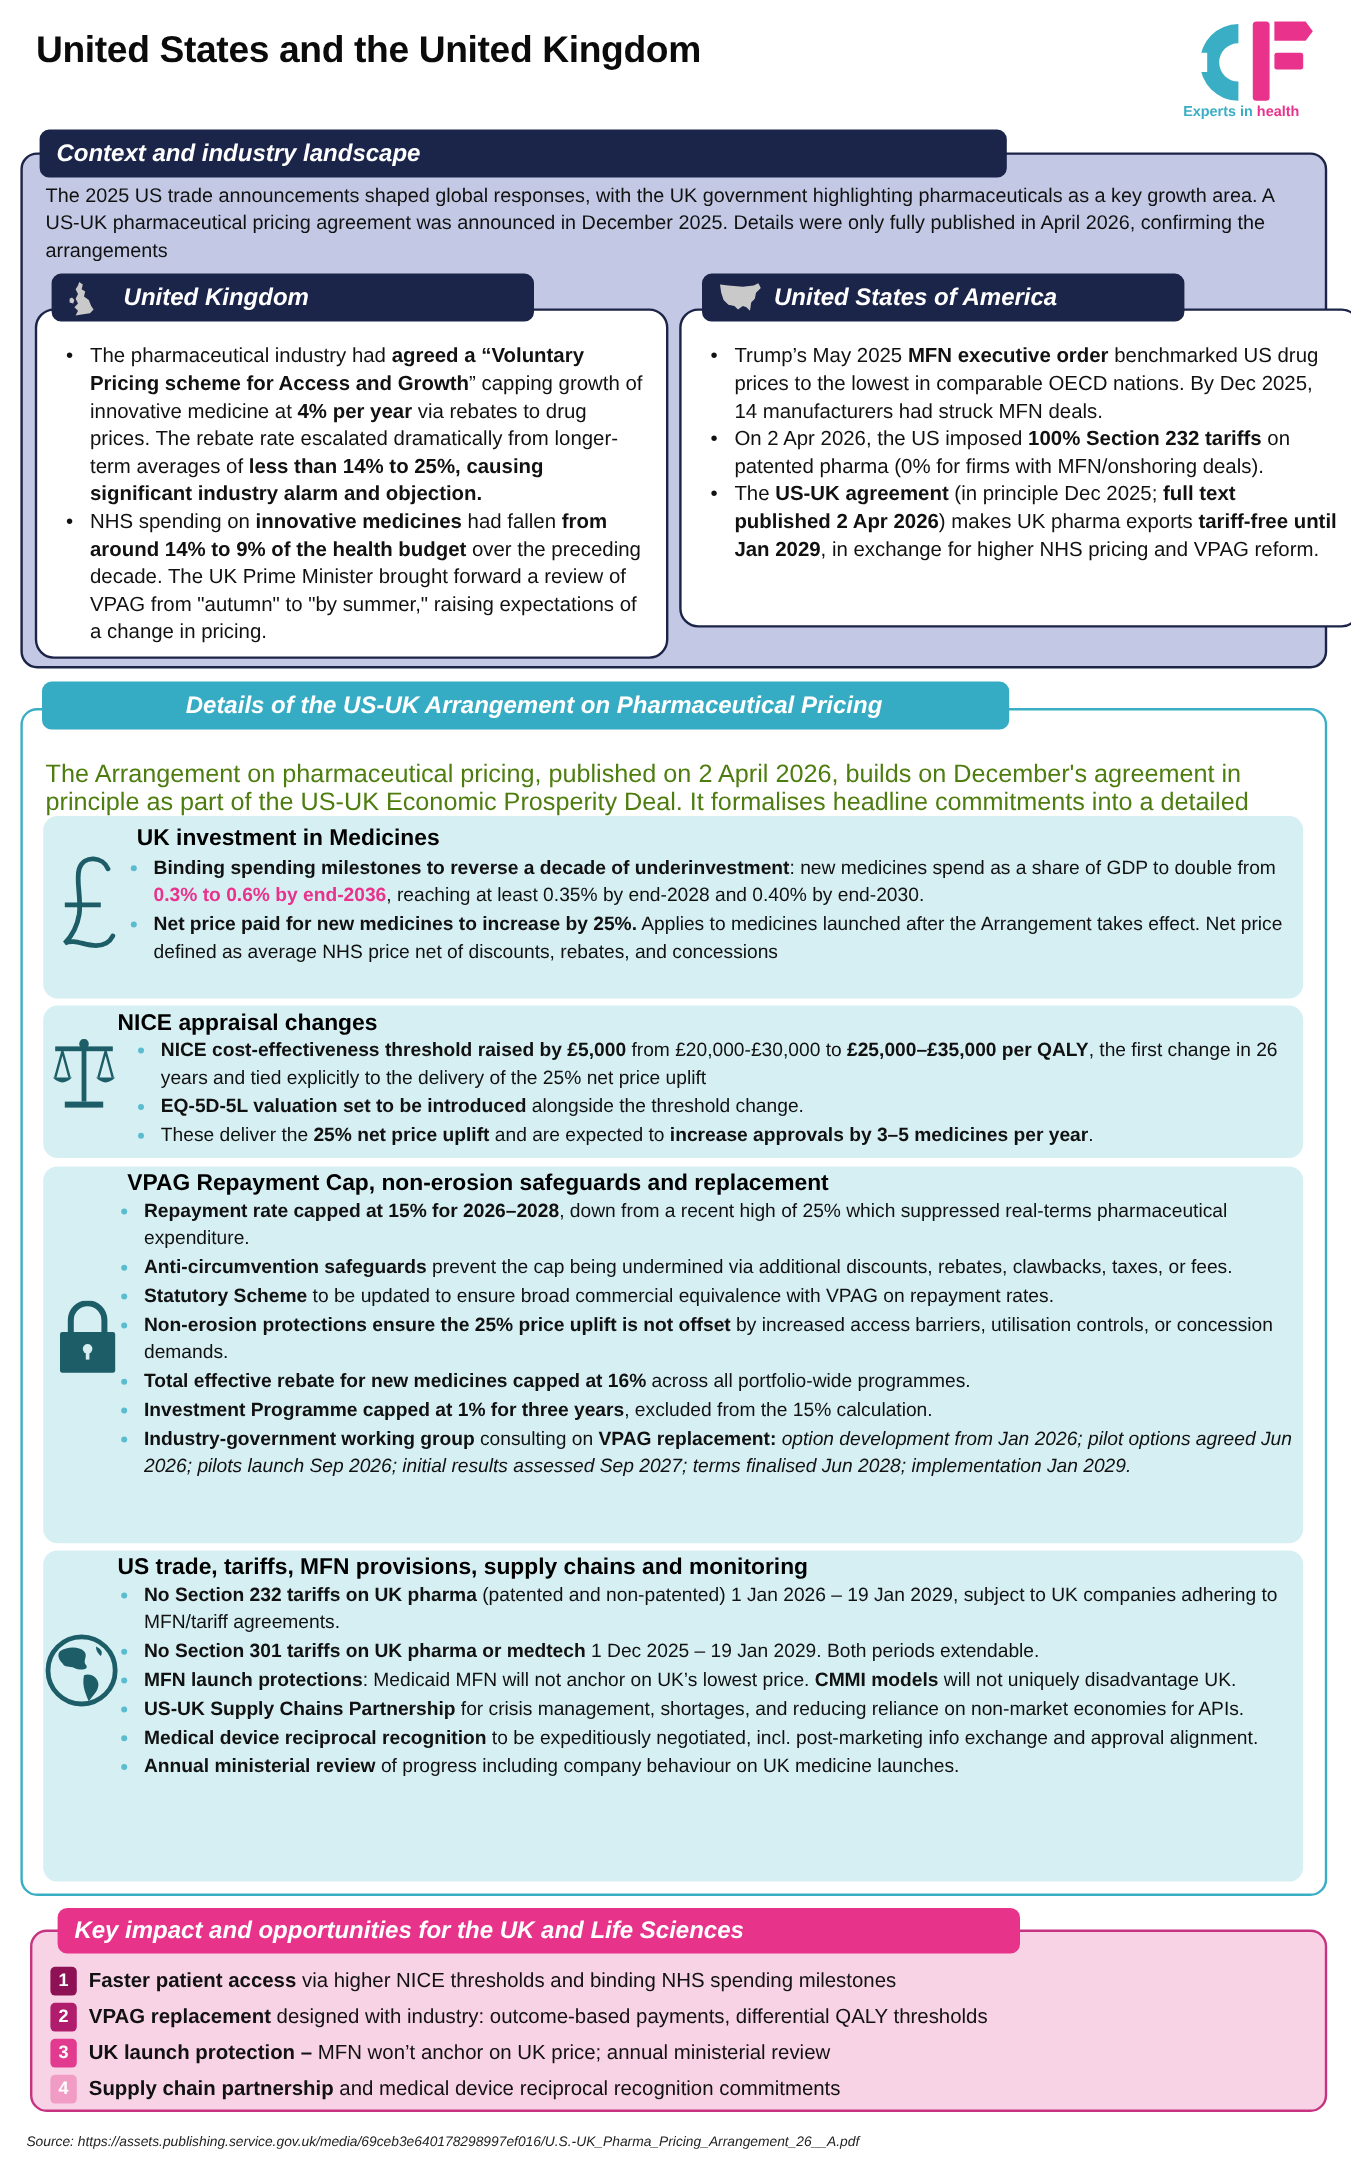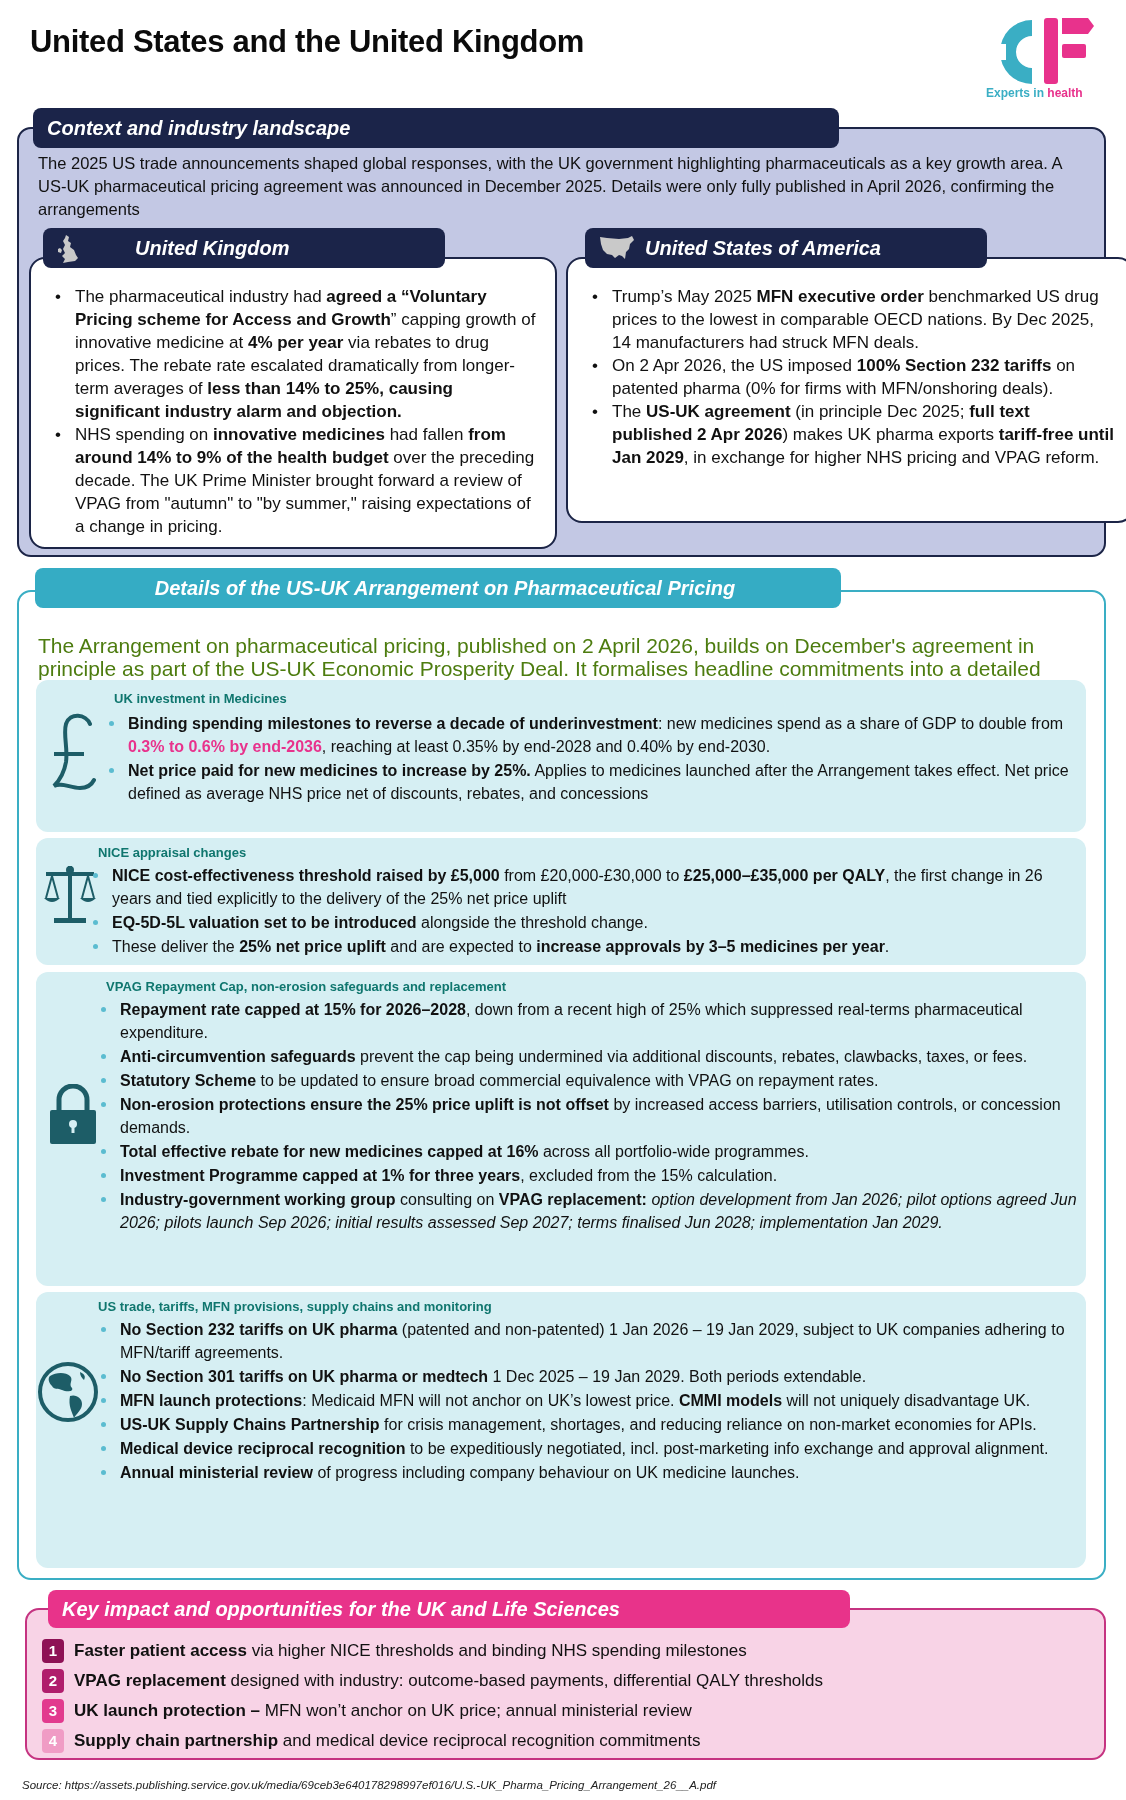--- a/index.html
+++ b/index.html
@@ -35,21 +35,21 @@
   .country-box {
     position: absolute; background: #fff; border: 2px solid #1c2547; border-radius: 16px;
     padding: 26px 18px 10px 20px;
   }
   .uk-box { left: 29px; top: 257px; width: 528px; height: 292px; }
   .us-box { left: 566px; top: 257px; width: 568px; height: 266px; }
   .country-head {
     position: absolute; height: 40px; background: #1b2449; border-radius: 8px;
     color: #fff; font-style: italic; font-weight: 700; font-size: 20px; line-height: 40px;
   }
-  .uk-head { left: 43px; top: 228px; width: 402px; padding-left: 92px; }
+  .uk-head { left: 43px; top: 228px; width: 402px; padding-left: 60px; }
   .us-head { left: 585px; top: 228px; width: 402px; padding-left: 60px; }
   .country-head svg { position: absolute; left: 14px; top: 6px; }
   .country-list { list-style: none; font-size: 17px; line-height: 23px; color: #111; }
   .country-list li { position: relative; padding-left: 24px; }
   .country-list li::before { content: "•"; position: absolute; left: 4px; top: 0; }
 
   
   .det-box {
     position: absolute; left: 17px; top: 590px; width: 1089px; height: 990px;
     background: #fff; border: 2px solid #3aaec4; border-radius: 14px;
@@ -61,21 +61,21 @@
   }
   .det-intro {
     position: absolute; left: 38px; top: 634px; width: 1050px;
     font-size: 21px; line-height: 23px; color: #4d7c0f;
   }
   .panel {
     position: absolute; left: 36px; width: 1050px; background: #d6eff3; border-radius: 12px;
   }
   .panel-icon { position: absolute; }
   .panel-title {
-    position: absolute; font-weight: 700; font-size: 13px; color: #0f766e; line-height: 22px;
+    position: absolute; font-weight: 700; font-size: 19px; color: #000000; line-height: 22px;
   }
   .panel-list { position: absolute; list-style: none; font-size: 16px; line-height: 23px; color: #111; }
   .panel-list li { position: relative; padding-left: 22px; margin-bottom: 1px; }
   .panel-list li::before {
     content: ""; position: absolute; left: 3px; top: 9px; width: 5px; height: 5px;
     border-radius: 50%; background: #5bbcd0;
   }
   .pink { color: #e8328c; font-weight: 700; }
   i { font-style: italic; }
 
@@ -169,21 +169,21 @@
     <rect x="26" y="4" width="4" height="52" fill="#1d5d67"></rect>
     <circle cx="28" cy="8" r="4" fill="#1d5d67"></circle>
     <rect x="4" y="10" width="48" height="4" fill="#1d5d67"></rect>
     <path d="M10 14 L4 36 M10 14 L16 36" stroke="#1d5d67" stroke-width="2" fill="none"></path>
     <path d="M46 14 L40 36 M46 14 L52 36" stroke="#1d5d67" stroke-width="2" fill="none"></path>
     <path d="M2 36 L18 36 Q10 44 2 36 Z" fill="#1d5d67"></path>
     <path d="M38 36 L54 36 Q46 44 38 36 Z" fill="#1d5d67"></path>
     <rect x="12" y="56" width="32" height="5" fill="#1d5d67"></rect>
   </svg>
   <div class="panel-title" style="left:62px; top:4px;">NICE appraisal changes</div>
-  <ul class="panel-list" style="left:54px; top:26px; width:980px;" id="panel-1">
+  <ul class="panel-list" style="left:76px; top:26px; width:980px;" id="panel-1">
       <li><b>NICE cost-effectiveness threshold raised by £5,000</b><span> from £20,000-£30,000 to </span><b>£25,000–£35,000 per QALY</b><span>, the first change in 26 years and tied explicitly to the delivery of the 25% net price uplift</span></li>
       <li><b>EQ-5D-5L valuation set to be introduced</b><span> alongside the threshold change.</span></li>
       <li><span>These deliver the </span><b>25% net price uplift</b><span> and are expected to </span><b>increase approvals by 3–5 medicines per year</b><span>.</span></li>
     </ul>
 </div>
 
 <div class="panel" style="top:972px; height:314px;">
   <svg class="panel-icon" style="left:12px; top:112px;" width="50" height="62" viewBox="0 0 50 62">
     <path d="M11 26 L11 16 A14 14 0 0 1 39 16 L39 26" fill="none" stroke="#1d5d67" stroke-width="5"></path>
     <rect x="2" y="26" width="46" height="34" rx="2" fill="#1d5d67"></rect>

